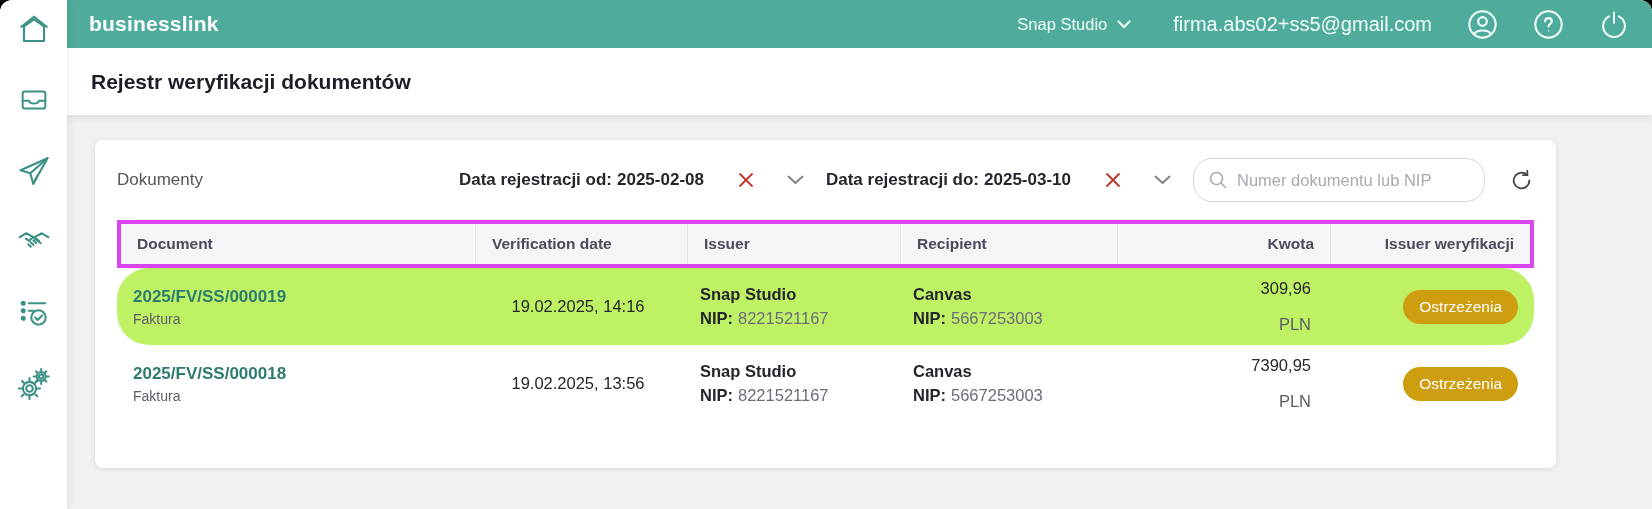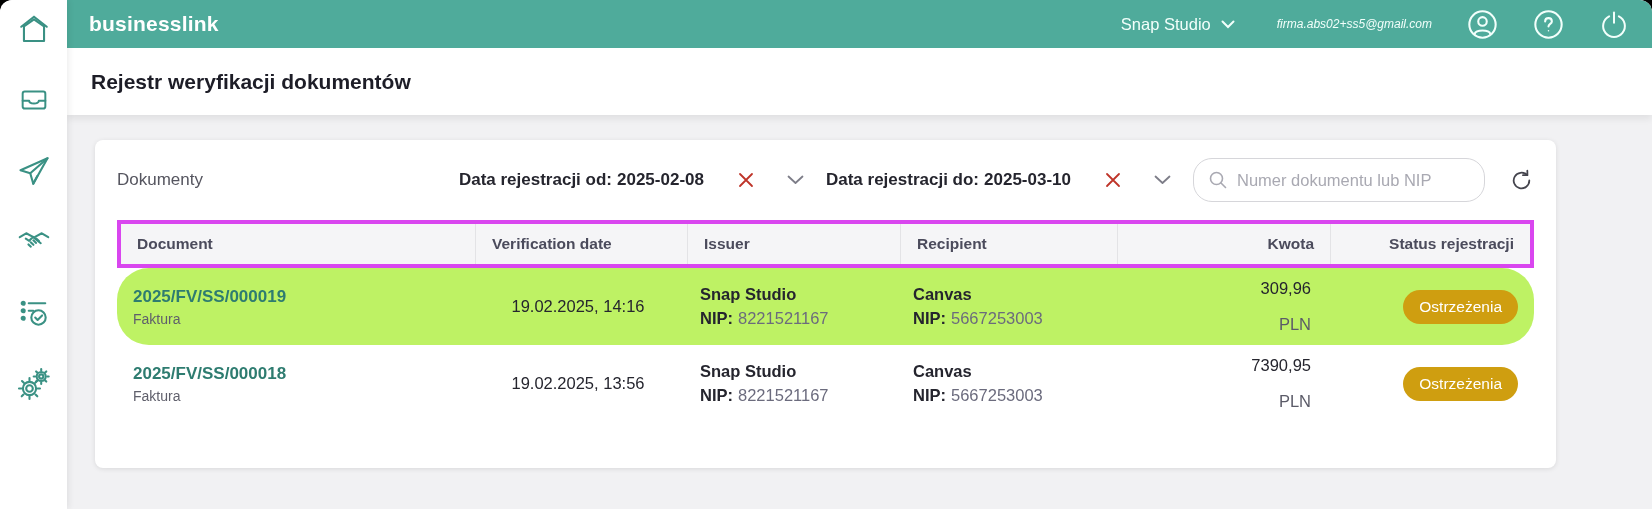--- a/index.html
+++ b/index.html
@@ -38,21 +38,21 @@
     background: #4fab9b;
     border-radius: 0 12px 0 0;
     display: flex; align-items: center;
     padding: 0 22px;
     z-index: 4;
   }
   .logo { color: #ffffff; font-size: 21px; font-weight: 700; letter-spacing: 0.2px; }
   .topbar-right { margin-left: auto; display: flex; align-items: center; gap: 30px; }
   .company { display: flex; align-items: center; gap: 10px; color: #f2fffb; font-size: 16.5px; cursor: pointer; }
   .company svg { stroke: #f2fffb; fill: none; stroke-width: 2; stroke-linecap: round; }
-  .email { color: #f2fffb; font-size: 12px; margin-left: 12px; font-style: italic; }
+  .email { color: #f2fffb; font-size: 20px; margin-left: 12px; }
   .top-icon { width: 32px; height: 32px; display: flex; align-items: center; justify-content: center; cursor: pointer; margin-left: 4px; }
   .top-icon svg { stroke: #f2fffb; fill: none; stroke-width: 1.6; stroke-linecap: round; stroke-linejoin: round; }
 
   
   .titlebar {
     position: absolute; left: 67px; right: 0; top: 48px; height: 67px;
     background: #ffffff;
     display: flex; align-items: center;
     padding: 13px 24px;
     z-index: 3;
@@ -294,21 +294,21 @@
         </button>
       </div>
 
       <div class="tbl">
         <div class="tbl-header">
           <div class="th">Document</div>
           <div class="th">Verification date</div>
           <div class="th">Issuer</div>
           <div class="th">Recipient</div>
           <div class="th right">Kwota</div>
-          <div class="th right">Status rejestracji</div>
+          <div class="th right">Issuer weryfikacji</div>
         </div>
 
         <div class="tbl-row highlight">
           <div class="td">
             <span class="doc-number">2025/FV/SS/000019</span>
             <span class="doc-type">Faktura</span>
           </div>
           <div class="td middle">
             <span class="cell-date">19.02.2025, 14:16</span>
           </div>

